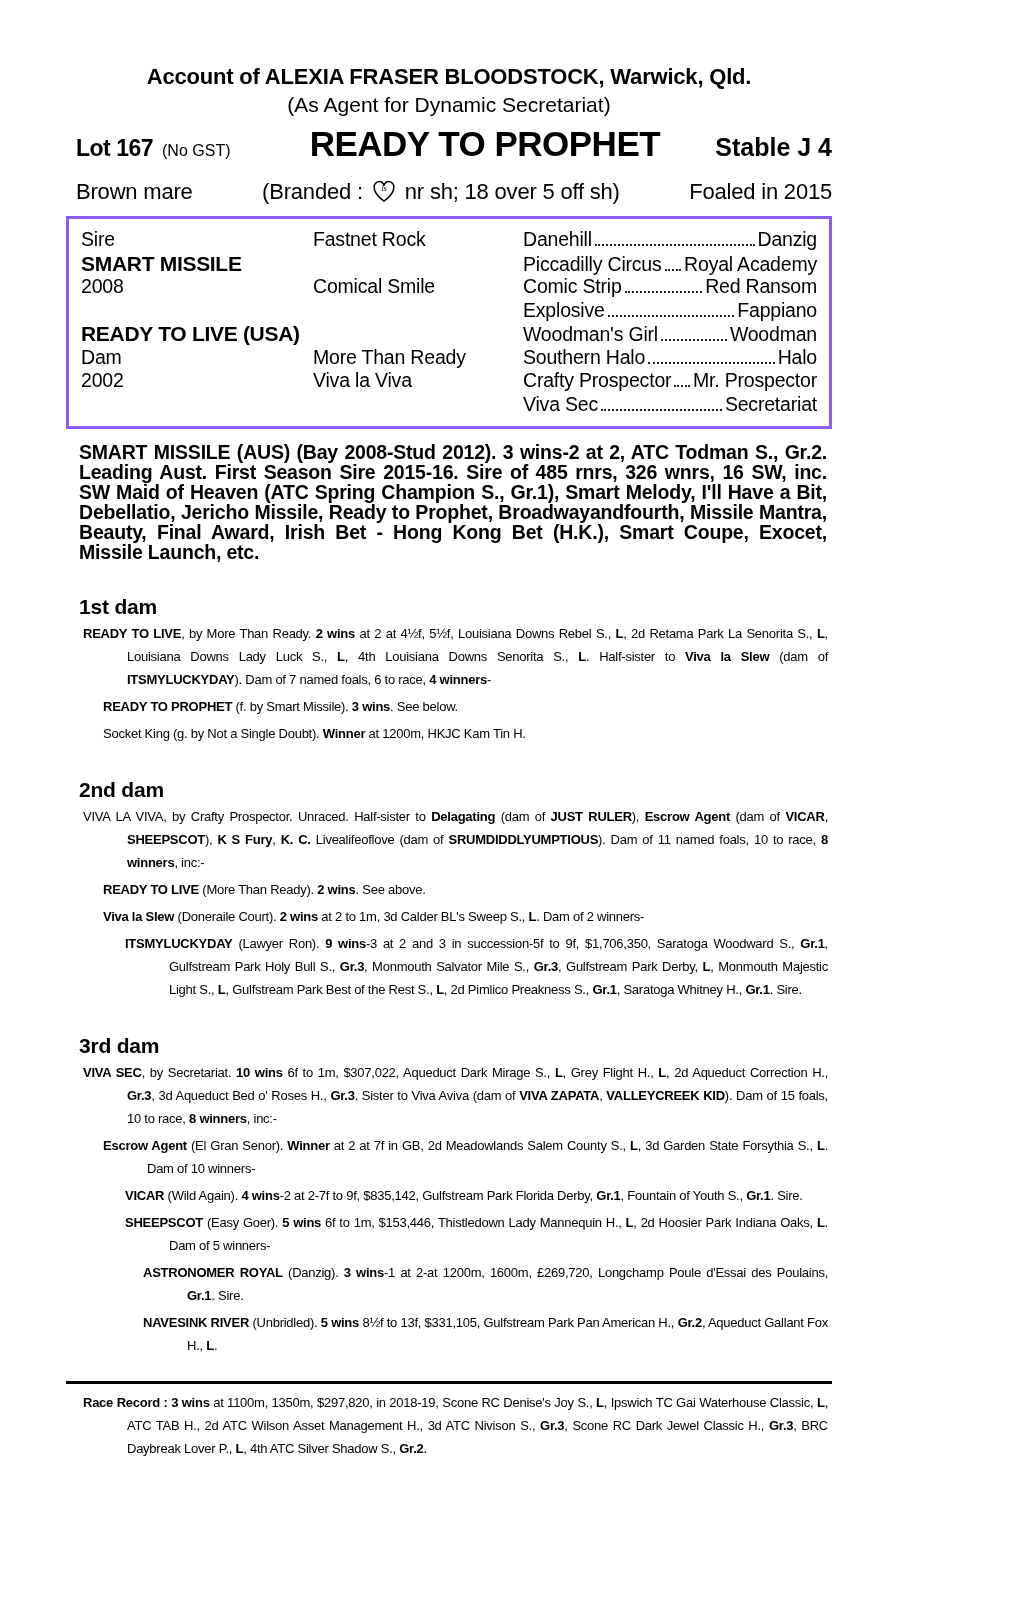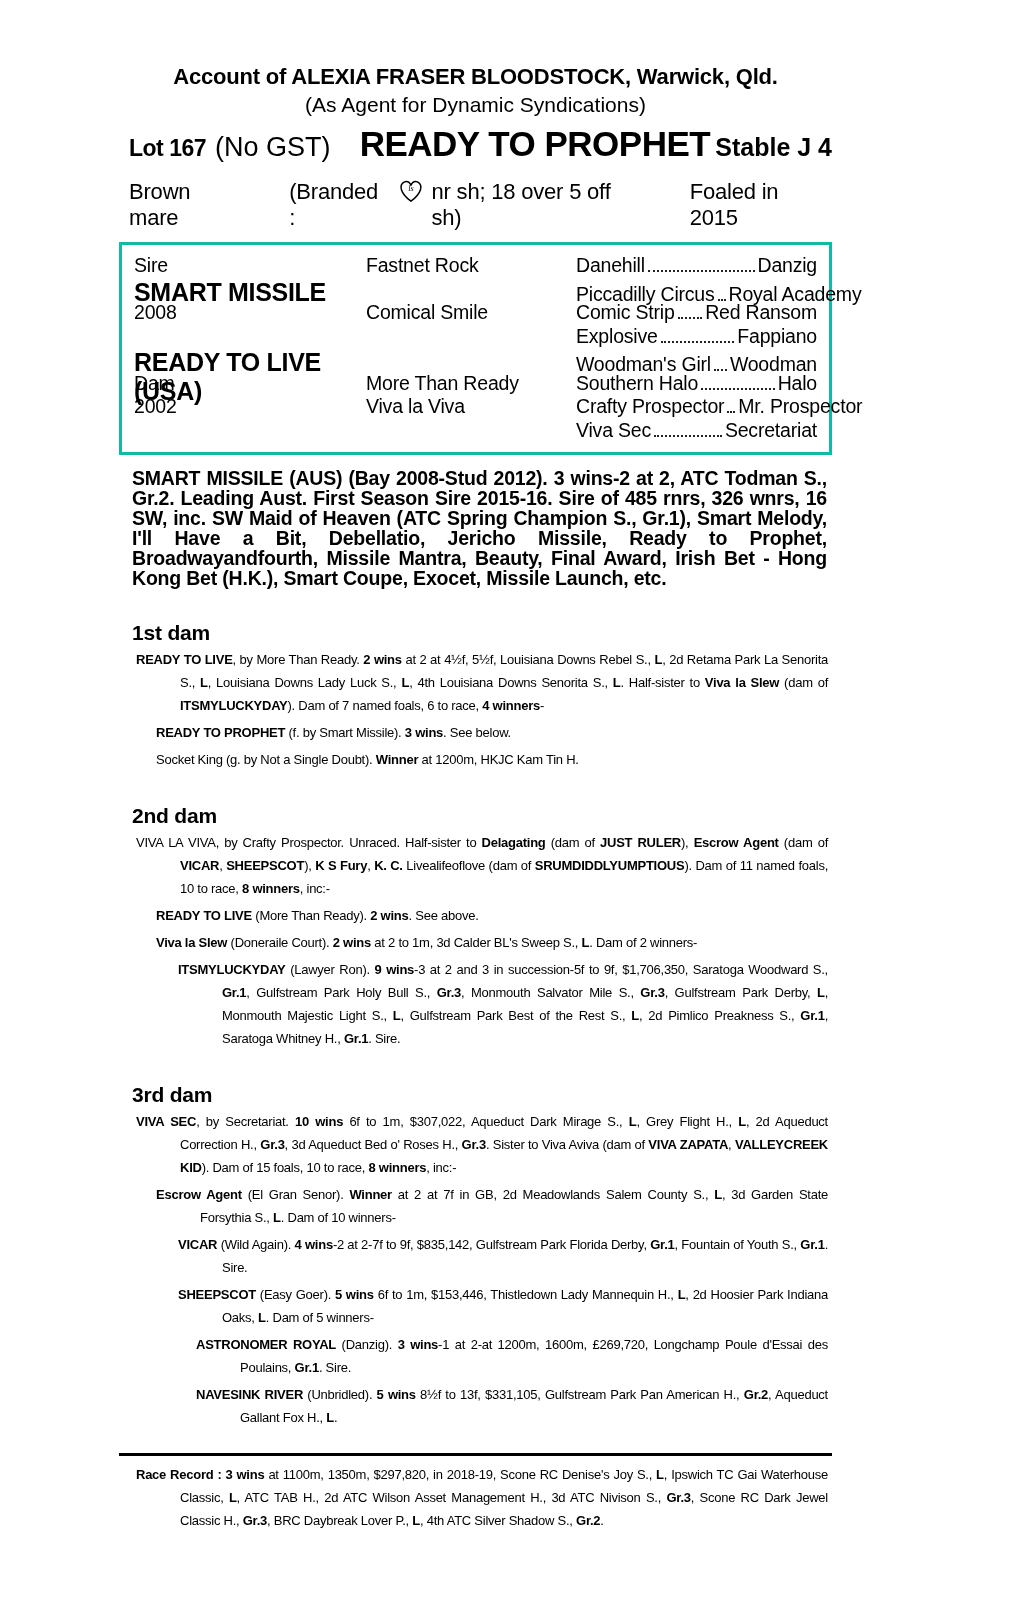--- a/index.html
+++ b/index.html
@@ -2,38 +2,38 @@
 <html><head>
 <meta charset="utf-8">
 <style>
   html,body{margin:0;padding:0;background:#ffffff;}
   .page{
     position:relative;
     width:936px;height:1615px;
     box-sizing:border-box;
     background:#ffffff;color:#000;
     font-family:"Liberation Sans",sans-serif;
-    padding:64px 104px 0 119px;
+    padding:64px 104px 0 66px;
     overflow:hidden;
   }
   .hdr-account{font-weight:bold;font-size:22px;text-align:center;letter-spacing:-0.2px;}
   .hdr-agent{font-size:21px;text-align:center;margin-top:3px;}
   .lot-row{display:flex;align-items:baseline;justify-content:space-between;margin-top:7px;padding-left:10px;}
   .lot-left{display:flex;align-items:baseline;}
   .lot-label{font-size:23px;font-weight:bold;letter-spacing:-0.5px;}
-  .gst{font-size:27px;margin-left:9px;}
+  .gst{font-size:16px;margin-left:9px;}
   .horse{font-size:35px;font-weight:bold;letter-spacing:-0.5px;margin-left:24px;}
   .stable{font-size:25px;font-weight:bold;}
   .detail-row{display:flex;align-items:baseline;justify-content:space-between;margin-top:9px;font-size:22px;padding-left:10px;letter-spacing:-0.2px;gap:44px;}
   .branded{display:inline-flex;align-items:baseline;gap:7px;}
   .brand-svg{position:relative;top:5px;}
-  .ped-box{border:3px solid #14b8a6;margin-top:11px;padding:9px 12px 10px 12px;}
+  .ped-box{border:3px solid #8b5cf6;margin-top:11px;padding:9px 12px 10px 12px;}
   .ped-row{display:flex;align-items:baseline;height:23.5px;font-size:19.5px;letter-spacing:-0.2px;}
   .ped-c1{width:232px;flex:none;}
-  .ped-c1.b{font-weight:bold;font-size:25px;letter-spacing:-0.3px;}
+  .ped-c1.b{font-weight:bold;font-size:21px;letter-spacing:-0.3px;}
   .ped-c2{width:210px;flex:none;}
   .ped-c3{flex:1;display:flex;align-items:baseline;min-width:0;}
   .ped-c3 .nm{white-space:nowrap;}
   .leader{flex:1;min-width:8px;border-bottom:2px dotted #222;align-self:flex-end;margin:0 3px 5px 3px;}
   .content{padding-left:13px;}
   .sire-para{
     margin:13px 5px 0 0;font-weight:bold;font-size:19.5px;line-height:20px;
     text-align:justify;letter-spacing:-0.2px;
   }
   .dam-section{margin-top:33px;}
@@ -44,21 +44,21 @@
   .para b{letter-spacing:-0.25px;}
   .race-rule{border:none;border-top:3px solid #000;margin:24px 0 0 0;height:0;}
   .race-para{margin-top:7px;padding-left:44px;text-indent:-44px;}
 </style>
 </head>
 <body>
 
 <div class="page">
 
   <div class="hdr-account">Account of ALEXIA FRASER BLOODSTOCK, Warwick, Qld.</div>
-  <div class="hdr-agent">(As Agent for Dynamic Syndications)</div>
+  <div class="hdr-agent">(As Agent for Dynamic Secretariat)</div>
 
   <div class="lot-row">
     <div class="lot-left">
       <span class="lot-label">Lot 167</span>
       <span class="gst">(No GST)</span>
     </div>
     <div class="horse">READY TO PROPHET</div>
     <div class="stable">Stable J 4</div>
   </div>
 

